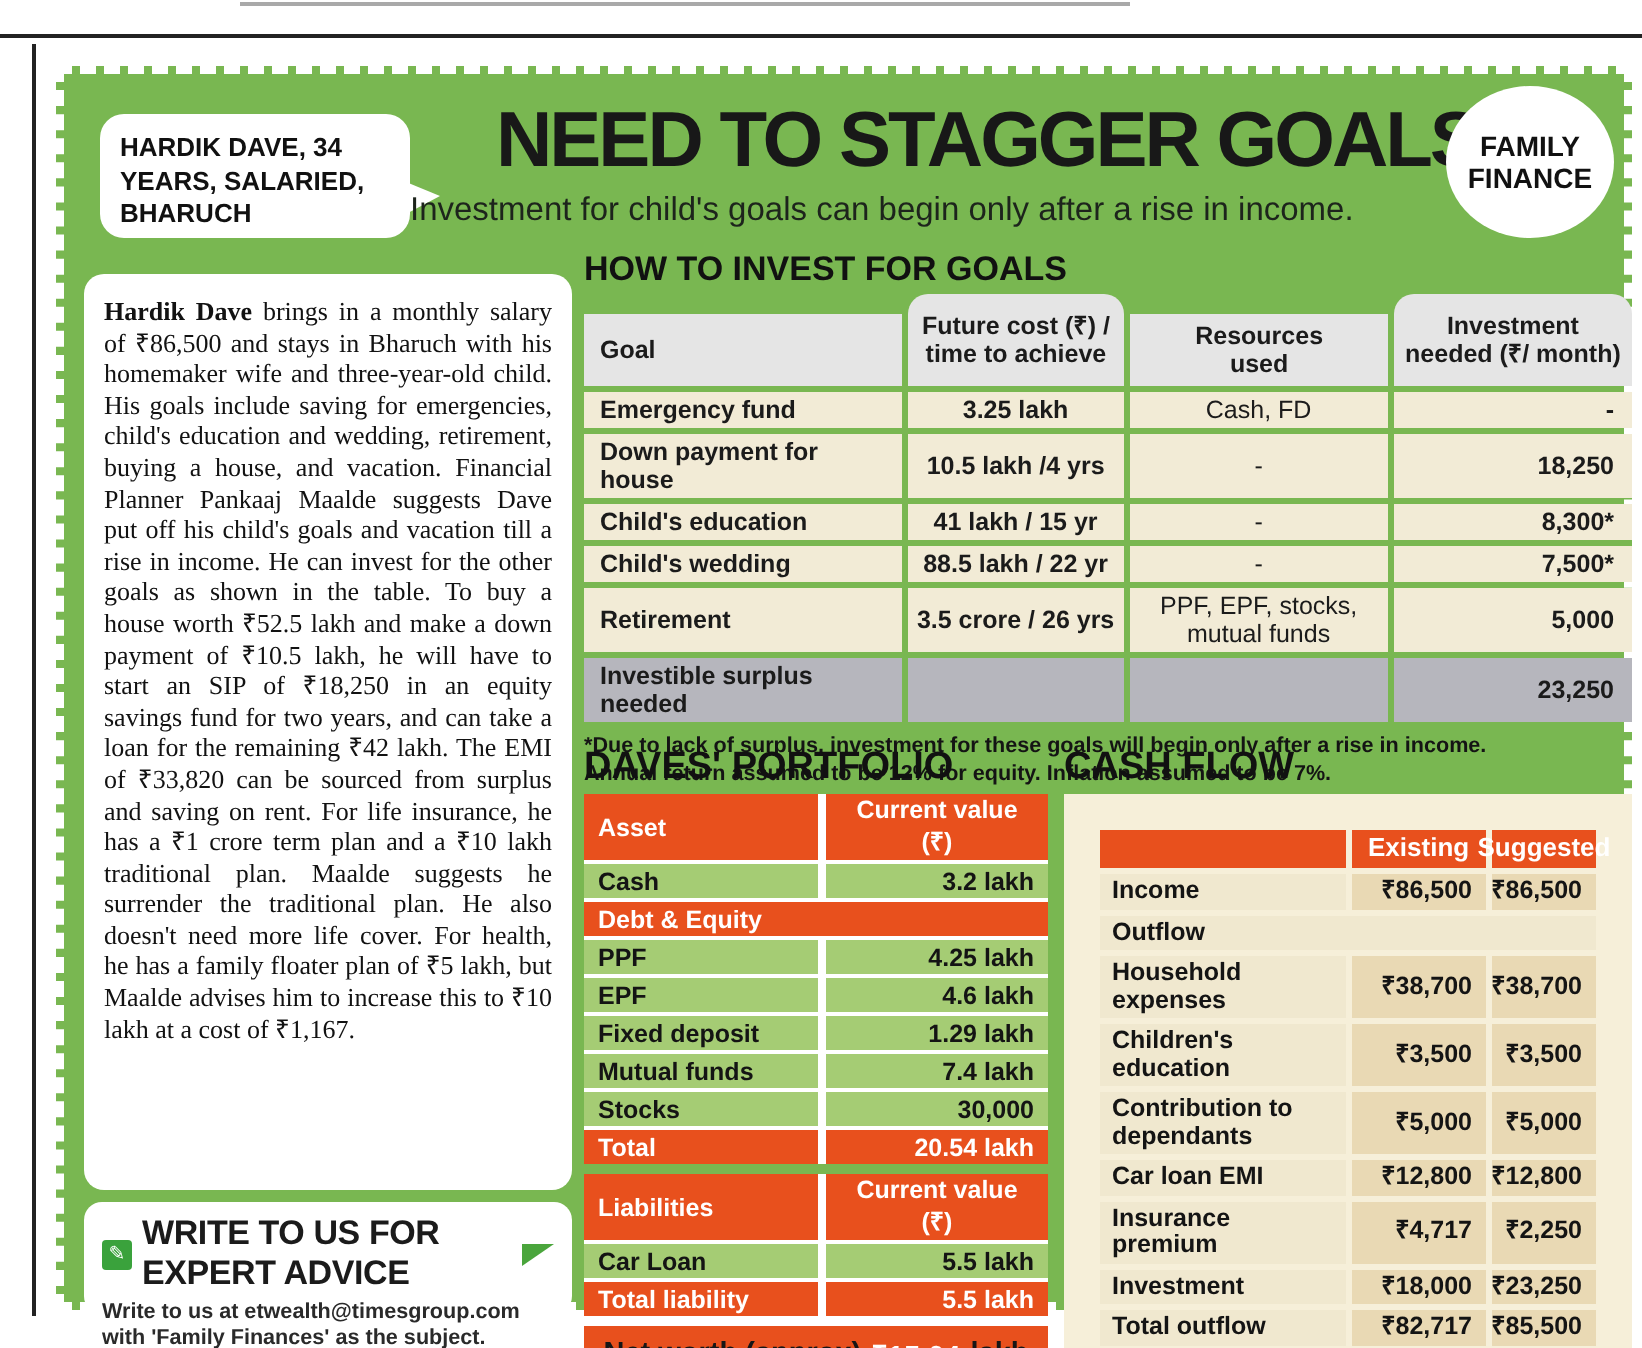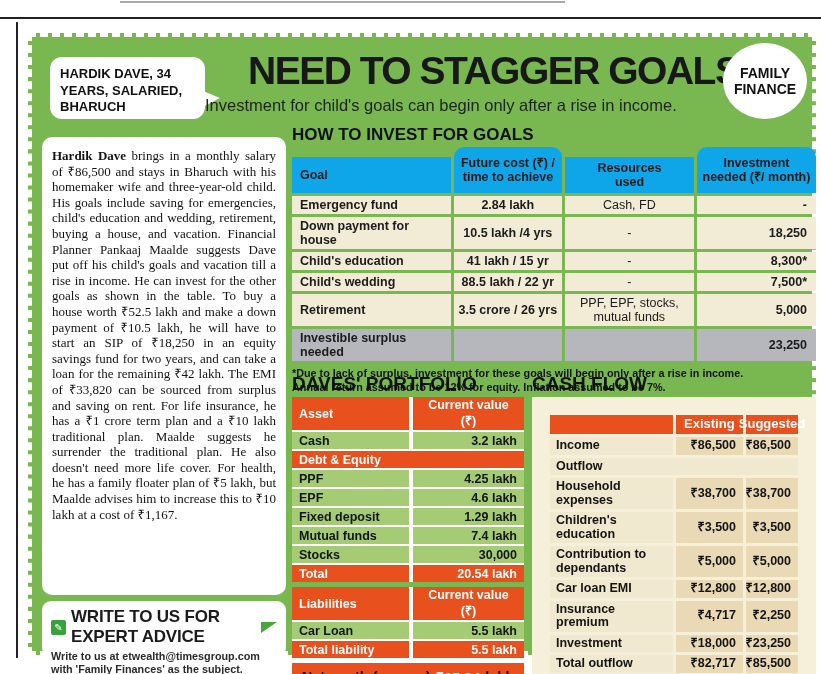--- a/index.html
+++ b/index.html
@@ -35,21 +35,21 @@
 
   
   #invest-table{position:absolute;left:260px;top:110px;width:524px;}
   .irow{display:flex;gap:3px;margin-bottom:3px;}
   .icell{box-sizing:border-box;font-size:12.5px;display:flex;align-items:center;}
   .c-goal{width:165px;padding:2px 8px;}
   .c-fut{width:113px;justify-content:center;text-align:center;padding:2px 4px;}
   .c-res{width:134px;justify-content:center;text-align:center;padding:2px 4px;line-height:1.1;}
   .c-inv{width:124px;justify-content:flex-end;text-align:right;padding:2px 9px;}
   .irow.head{align-items:stretch;min-height:36px;margin-top:10px;}
-  .irow.head .icell{background:#0ea5e9;font-weight:bold;line-height:1.15;}
+  .irow.head .icell{background:#e5e5e5;font-weight:bold;line-height:1.15;}
   .irow.head .tabbed{margin-top:-10px;border-radius:10px 10px 0 0;}
   .irow.head .c-fut span{max-width:104px;}
   .irow.head .c-res span{max-width:72px;}
   .irow.head .c-inv{justify-content:center;text-align:center;padding:2px 4px;}
   .irow.head .c-inv span{max-width:118px;}
   .irow.data .icell{background:#f2ebd6;min-height:18px;line-height:1.12;}
   .irow.data .c-goal,.irow.data .c-fut{font-weight:bold;}
   .irow.data .c-inv{font-weight:bold;}
   .irow.sum .icell{background:#b6b6bd;min-height:19px;font-weight:bold;}
   #invest-notes{margin-top:5px;font-size:10.8px;font-weight:bold;line-height:1.3;color:#141414;}
@@ -144,21 +144,21 @@
           </div>
         <div class="icell c-res">
             <span>Resources used</span>
           </div>
         <div class="icell c-inv tabbed">
             <span>Investment needed (₹/ month)</span>
           </div>
       </div>
       <div class="irow data">
         <div class="icell c-goal">Emergency fund</div>
-        <div class="icell c-fut">2.84 lakh</div>
+        <div class="icell c-fut">3.25 lakh</div>
         <div class="icell c-res">Cash, FD</div>
         <div class="icell c-inv">-</div>
       </div>
       <div class="irow data">
         <div class="icell c-goal">Down payment for house</div>
         <div class="icell c-fut">10.5 lakh /4 yrs</div>
         <div class="icell c-res">-</div>
         <div class="icell c-inv">18,250</div>
       </div>
       <div class="irow data">

